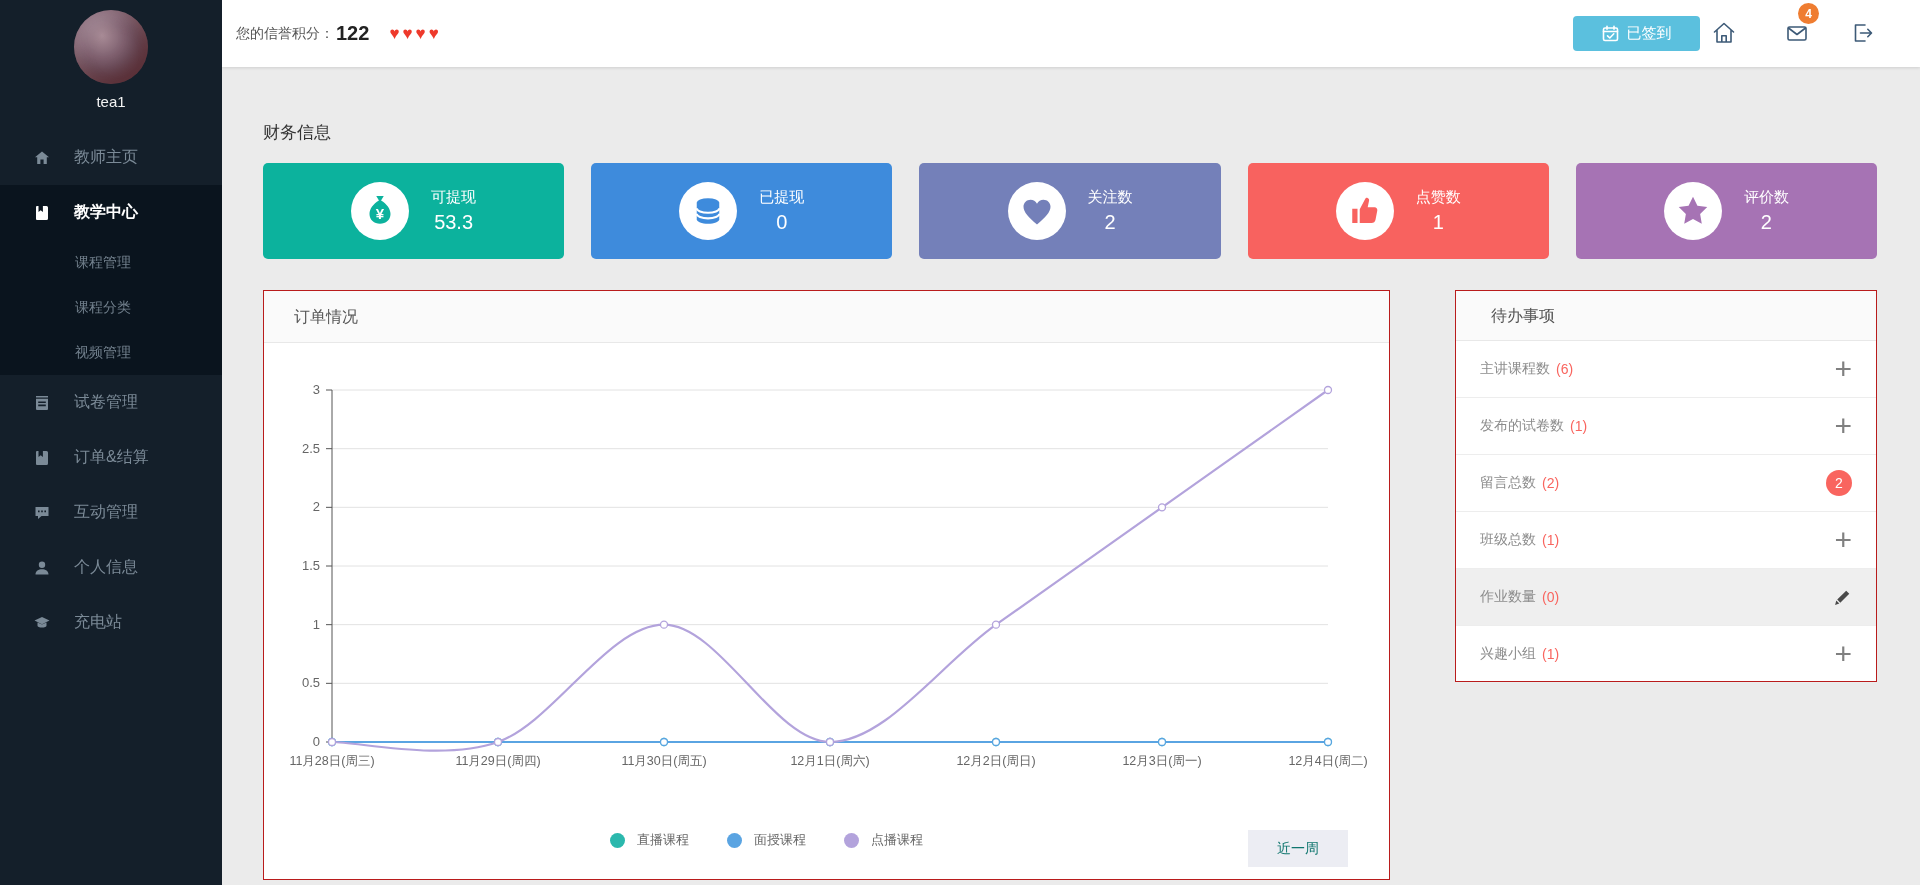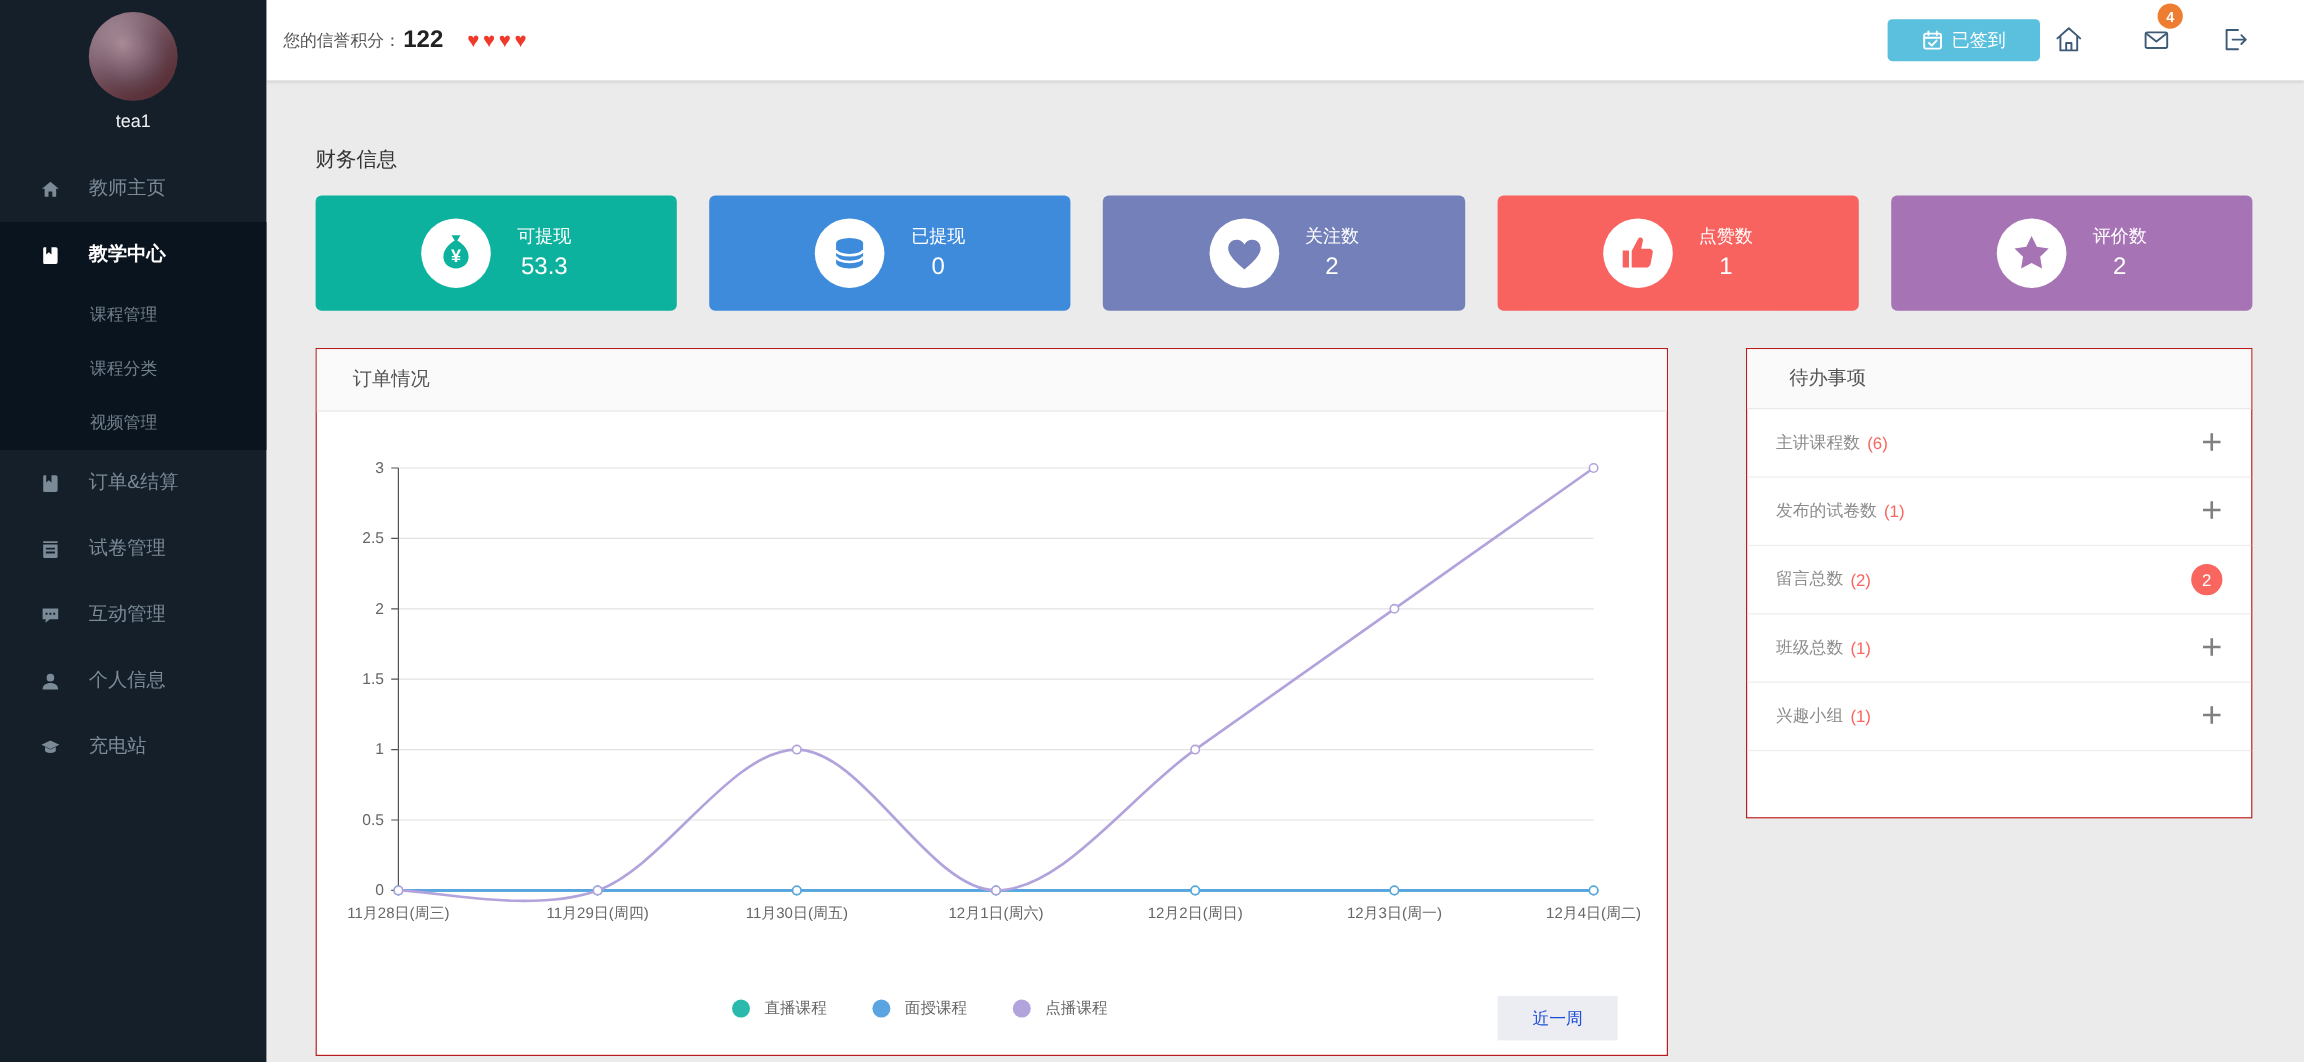--- a/index.html
+++ b/index.html
@@ -53,21 +53,21 @@
   .todo-panel{left:1455px;top:290px;width:422px;height:392px;}
   .panel-header{height:51px;background:#fafafa;border-bottom:1px solid #e8e8e8;line-height:51px;
     padding-left:30px;font-size:16px;color:#555;}
   .todo-panel .panel-header{height:49px;line-height:49px;padding-left:35px;}
   #chart-svg{position:absolute;left:0;top:52px;}
   .legend{position:absolute;left:0;top:540px;width:100%;display:flex;justify-content:center;gap:38px;transform:translateX(-60px);}
   .legend-item{display:flex;align-items:center;gap:12px;cursor:pointer;}
   .legend-dot{width:15px;height:15px;border-radius:50%;}
   .legend-label{font-size:13px;color:#666;}
   .range-btn{position:absolute;right:41px;top:539px;width:100px;height:37px;background:#ecedf3;border:none;
-    color:#1d4ed8;font-size:14px;display:flex;align-items:center;justify-content:center;cursor:pointer;}
+    color:#0f766e;font-size:14px;display:flex;align-items:center;justify-content:center;cursor:pointer;}
   
   .todo-row{height:56px;display:flex;align-items:center;padding:0 24px;border-bottom:1px solid #ededed;
     font-size:14px;color:#8c8c8c;cursor:pointer;}
   .todo-row.highlight{background:#efefef;}
   .todo-count{color:#f9655f;margin-left:6px;}
   .todo-action{margin-left:auto;display:flex;align-items:center;}
   .plus-icon{font-size:30px;font-weight:200;color:#808080;line-height:20px;}
   .todo-badge{width:26px;height:26px;border-radius:50%;background:#f9655f;color:#fff;font-size:14px;
     display:flex;align-items:center;justify-content:center;}
   .pencil-icon svg{width:19px;height:19px;fill:#4a4a4a;}
@@ -105,33 +105,33 @@
         <span>课程分类</span>
       </div>
       <div class="submenu-item">
         <span>视频管理</span>
       </div>
     </div>
 
     <div class="menu-item">
       <span class="mi-icon">
         <svg viewBox="0 0 16 16">
+            <path fill-rule="evenodd" d="M2 1 h12 v1.6 H2 Z M2 3.8 h12 v10.2 a1 1 0 0 1 -1 1 H3 a1 1 0 0 1 -1 -1 Z M4.2 6.4 h7.6 v1.6 H4.2 Z M4.2 9.6 h7.6 v1.6 H4.2 Z"></path>
+          </svg>
+      </span>
+      <span>试卷管理</span>
+    </div>
+
+    <div class="menu-item">
+      <span class="mi-icon">
+        <svg viewBox="0 0 16 16">
             <path fill-rule="evenodd" d="M3 1 h9.5 a1.5 1.5 0 0 1 1.5 1.5 v11 a1.5 1.5 0 0 1 -1.5 1.5 H3 a1 1 0 0 1 -1 -1 V2 a1 1 0 0 1 1 -1 Z M4.5 1 v6 l2.2 -1.8 2.2 1.8 V1 Z"></path>
           </svg>
       </span>
       <span>订单&amp;结算</span>
-    </div>
-
-    <div class="menu-item">
-      <span class="mi-icon">
-        <svg viewBox="0 0 16 16">
-            <path fill-rule="evenodd" d="M2 1 h12 v1.6 H2 Z M2 3.8 h12 v10.2 a1 1 0 0 1 -1 1 H3 a1 1 0 0 1 -1 -1 Z M4.2 6.4 h7.6 v1.6 H4.2 Z M4.2 9.6 h7.6 v1.6 H4.2 Z"></path>
-          </svg>
-      </span>
-      <span>试卷管理</span>
     </div>
 
     <div class="menu-item">
       <span class="mi-icon">
         <svg viewBox="0 0 16 16">
             <path fill-rule="evenodd" d="M1.5 2 h13 v9 h-7 l-3.5 3 v-3 H1.5 Z M4 5.6 h1.6 v1.7 H4 Z M7.2 5.6 h1.6 v1.7 H7.2 Z M10.4 5.6 h1.6 v1.7 h-1.6 Z"></path>
           </svg>
       </span>
       <span>互动管理</span>
     </div>
@@ -361,20 +361,29 @@
   </div>
 
   <div class="todo-row">
     <span>班级总数</span>
     <span class="todo-count">(1)</span>
     <span class="todo-action">
         <span class="plus-icon">+</span>
       </span>
   </div>
 
+  <div class="todo-row highlight">
+    <span>作业数量</span>
+    <span class="todo-count">(0)</span>
+    <span class="todo-action pencil-icon">
+      <svg viewBox="0 0 18 18">
+          <path d="M2 16 l1.1 -4.1 2.9 2.9 Z M4 11 L12.5 2.5 15.4 5.4 6.9 13.9 Z"></path>
+        </svg>
+    </span>
+  </div>
 
   <div class="todo-row">
     <span>兴趣小组</span>
     <span class="todo-count">(1)</span>
     <span class="todo-action">
         <span class="plus-icon">+</span>
       </span>
   </div>
 </div>
 

